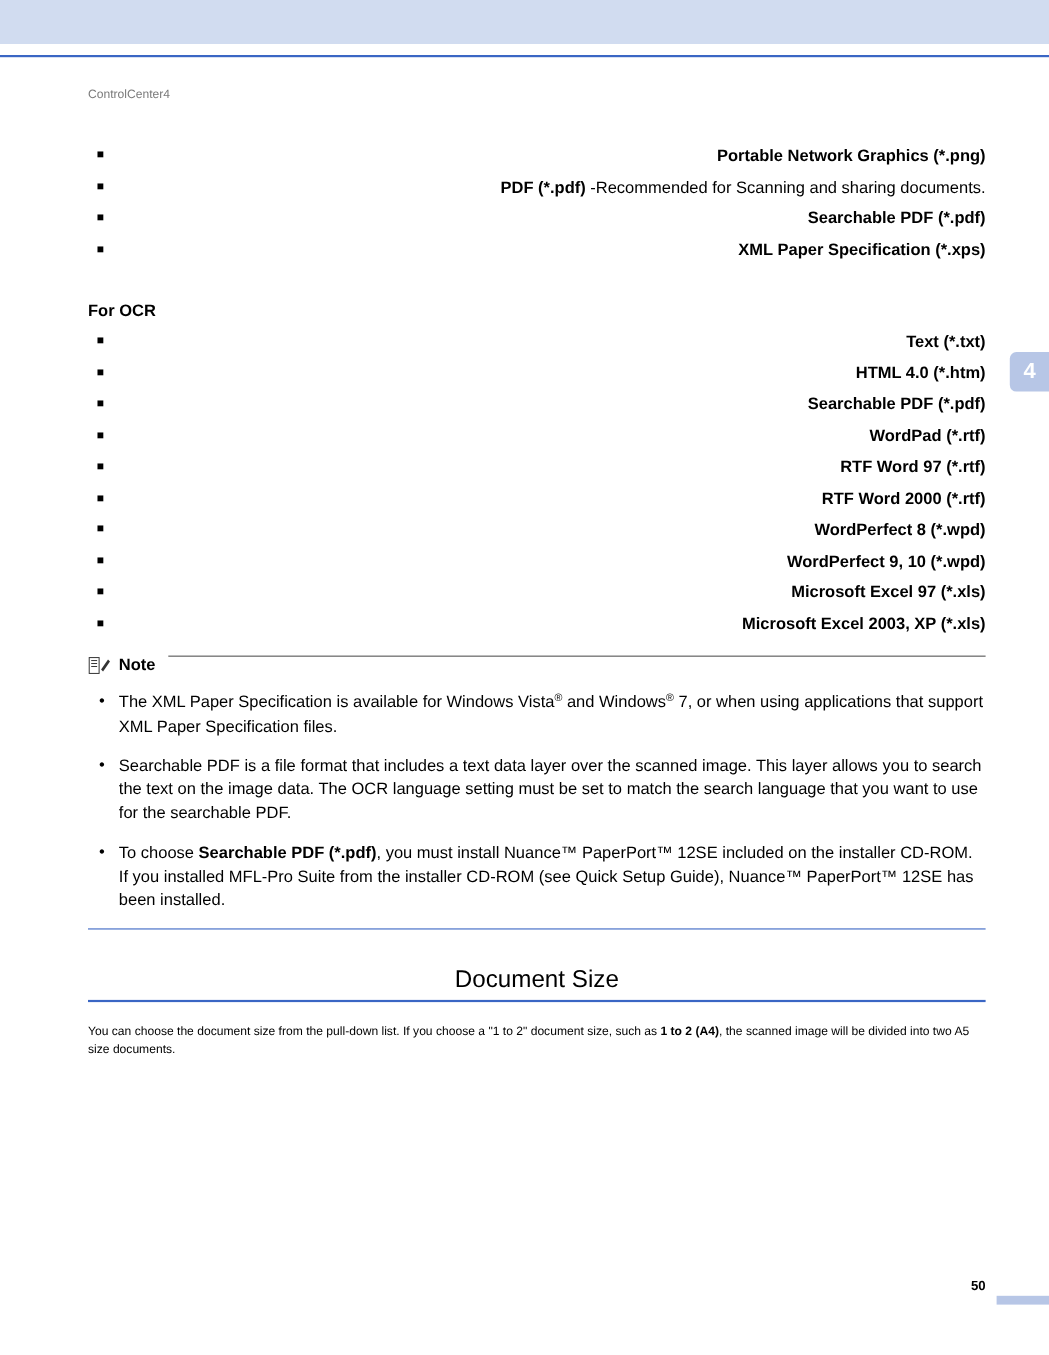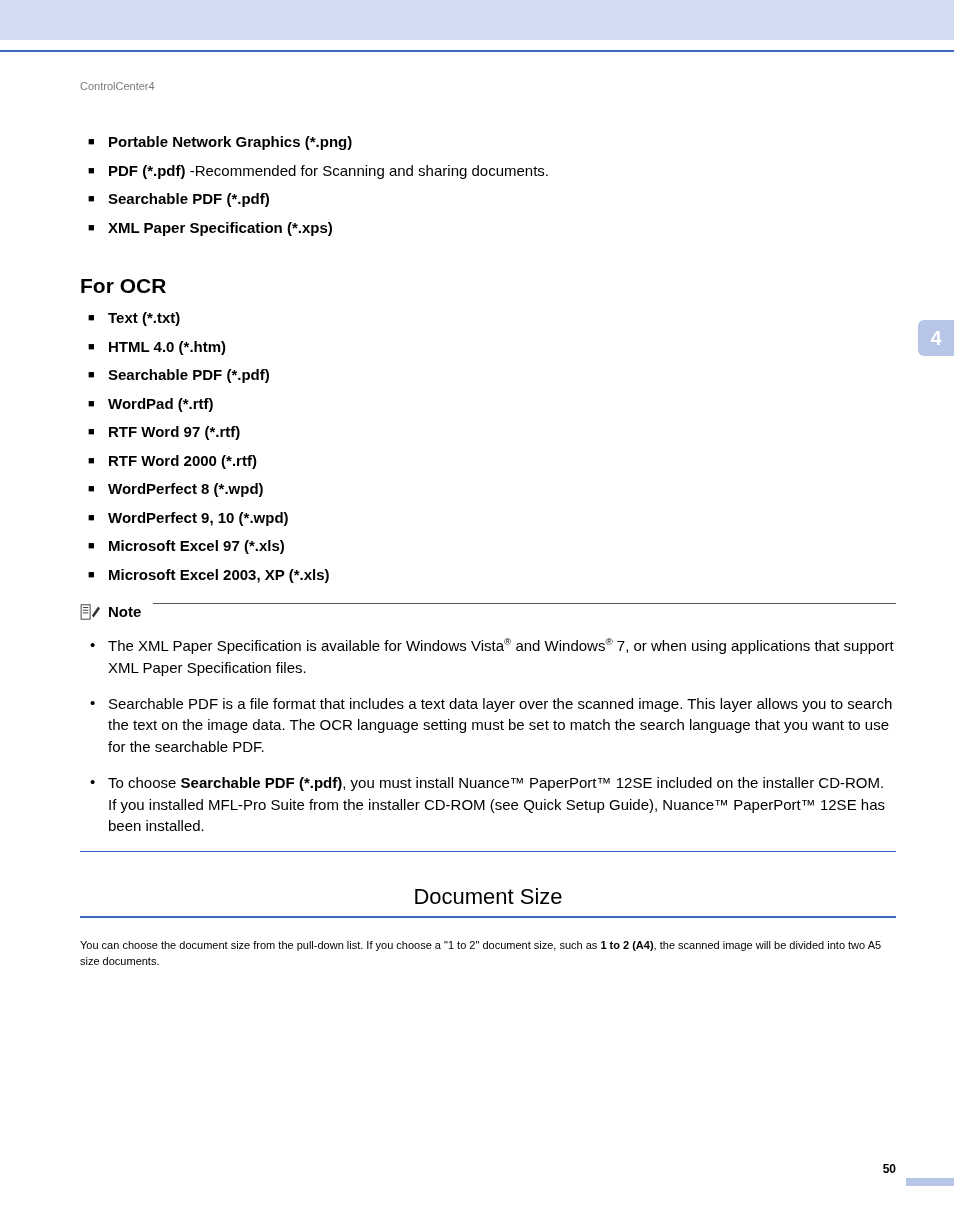--- a/index.html
+++ b/index.html
@@ -27,37 +27,37 @@
     position: absolute;
     top: 80px;
     left: 80px;
     right: 58px;
   }
   .running-head {
     font-size: 11px;
     color: #7a7a7a;
     margin-bottom: 36px;
   }
-  ul.sq { list-style: none; padding-left: 14px; }
+  ul.sq { list-style: none; padding-left: 14px; text-align: right; }
   ul.sq > li {
     position: relative;
     font-size: 15px;
     line-height: 1.9;
     padding-left: 14px;
   }
   ul.sq > li::before {
     content: "■";
     position: absolute;
     left: -6px;
     font-size: 11px;
     top: 3px;
   }
   .b { font-weight: bold; }
   .subhead {
-    font-size: 21px;
+    font-size: 15px;
     font-weight: bold;
     margin: 32px 0 6px 0;
   }
   .note-wrap { margin-top: 14px; }
   .note-header {
     display: flex;
     align-items: flex-start;
     gap: 6px;
   }
   .note-icon {

